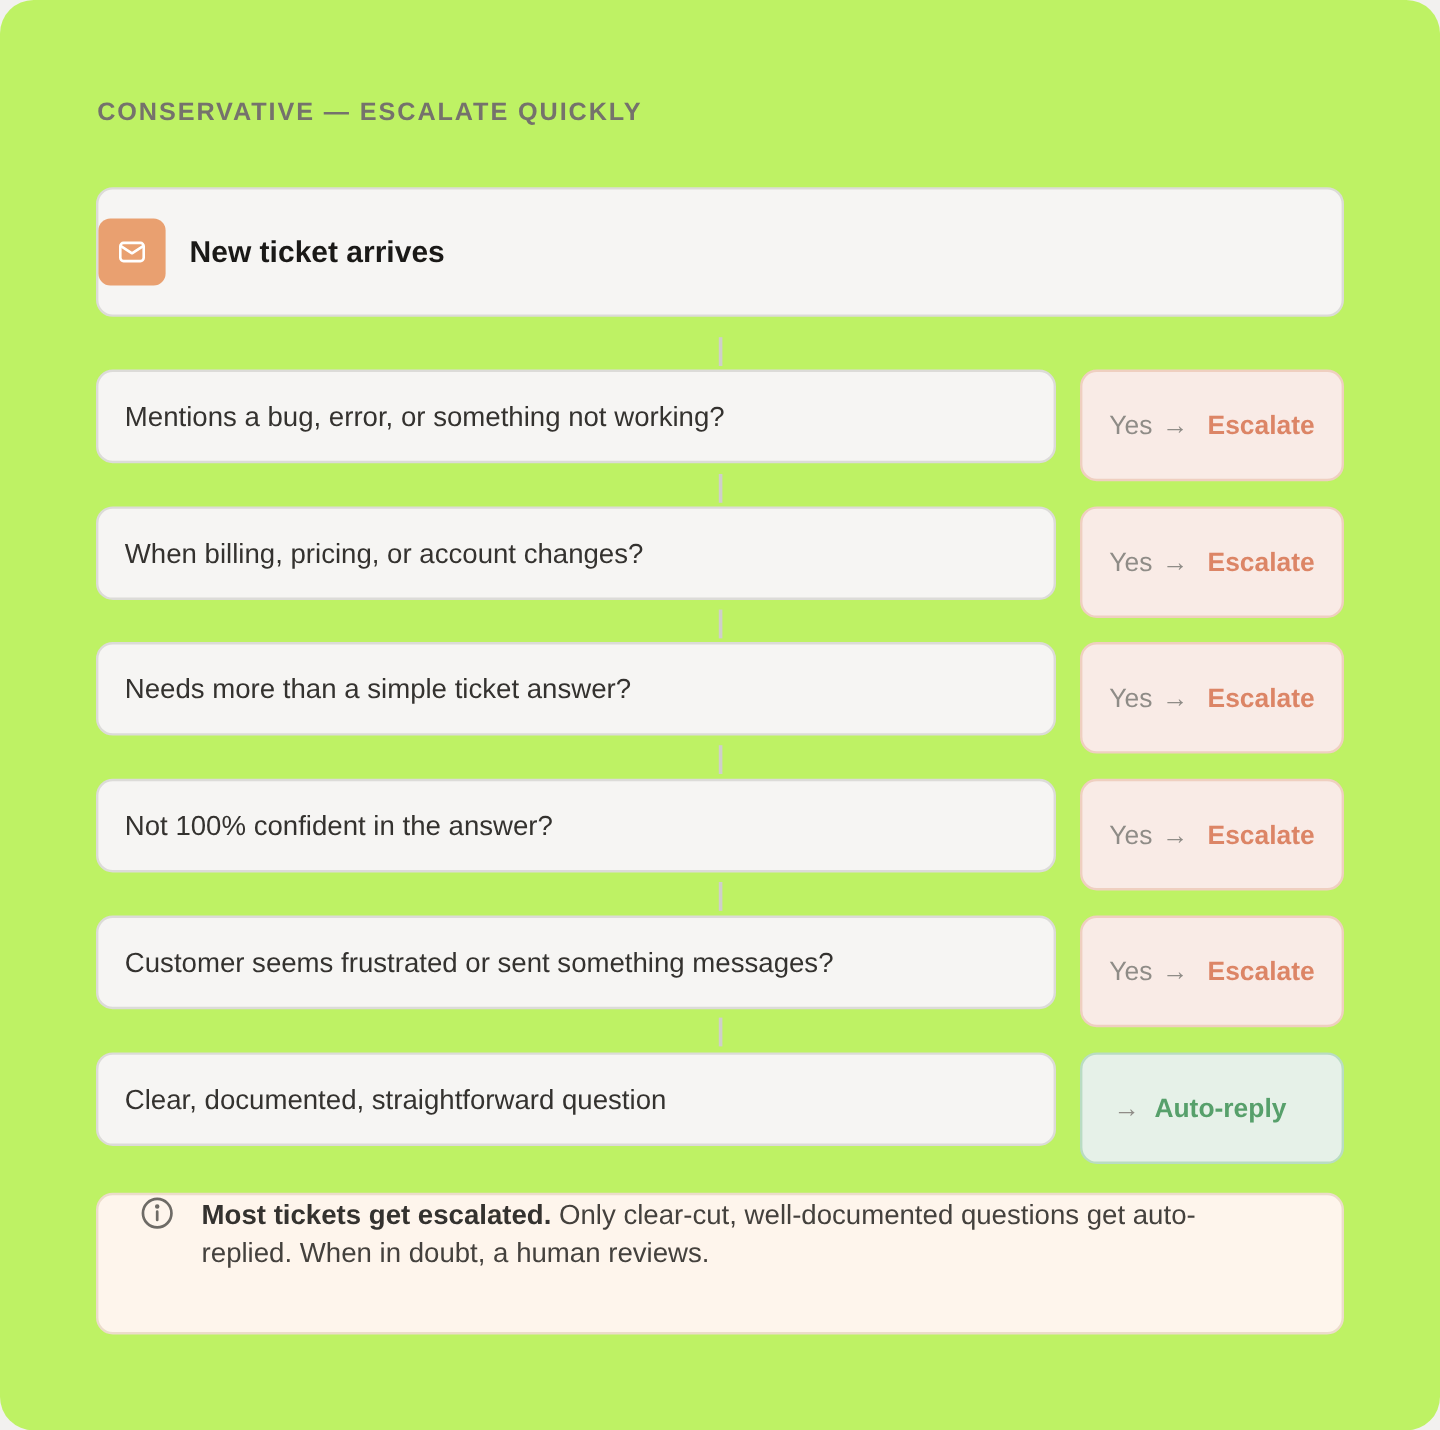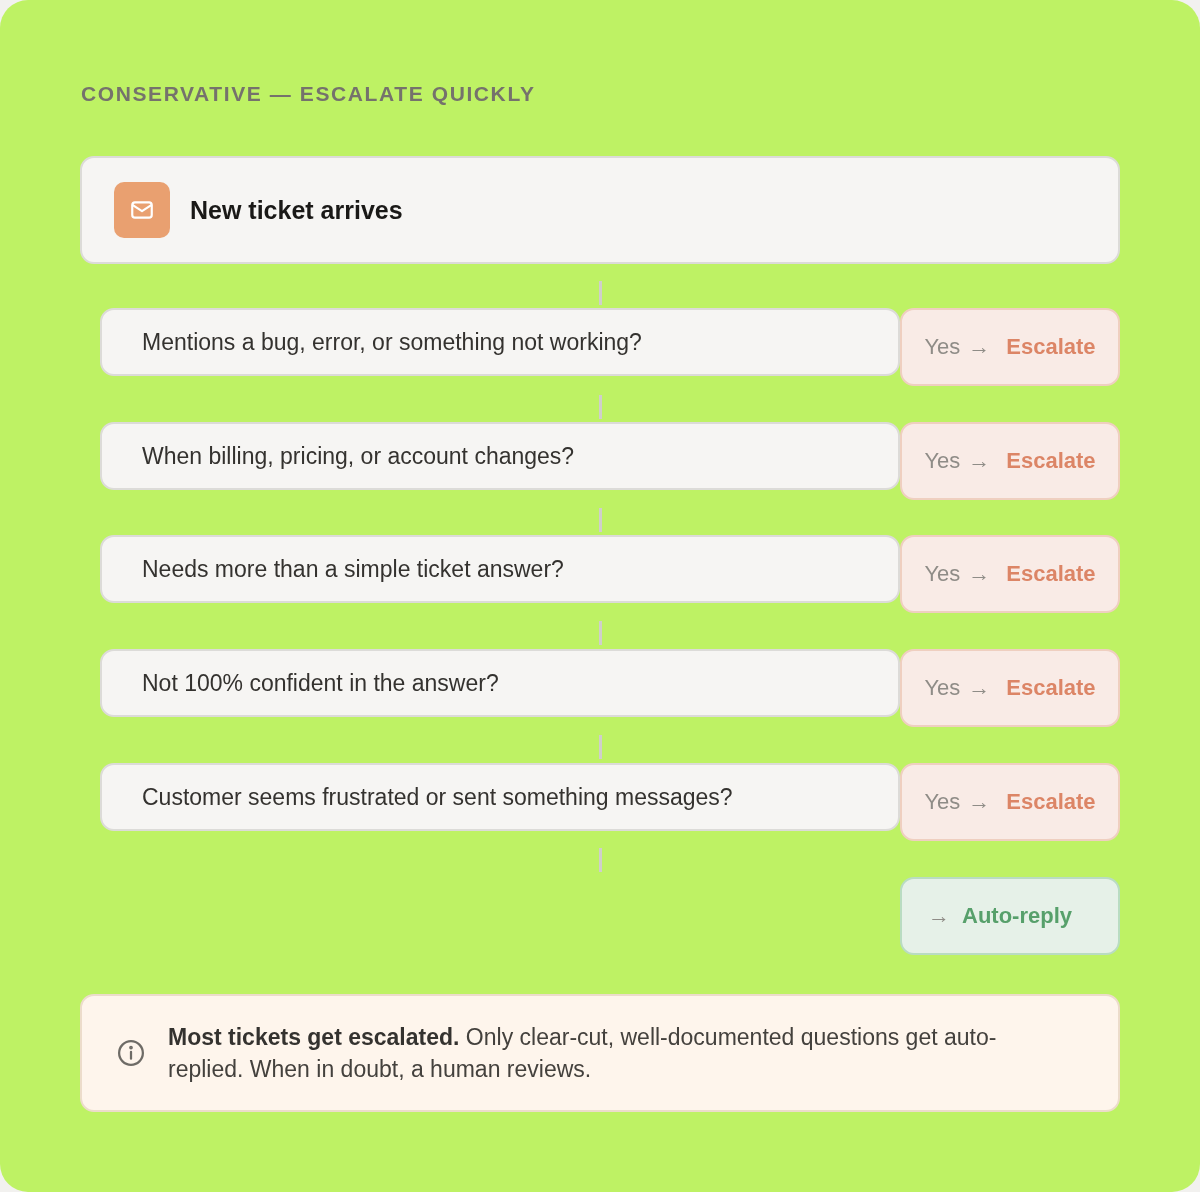--- a/index.html
+++ b/index.html
@@ -10,54 +10,54 @@
       background: #bef264; border-radius: 28px;
     }
     .heading {
       position: absolute; left: 81px; top: 82px;
       font-size: 21px; font-weight: 700; letter-spacing: 1.6px;
       color: #75726c; line-height: 24px; text-transform: uppercase;
     }
     .start-box {
       position: absolute; left: 80px; top: 156px; width: 1040px; height: 108px;
       background: #f6f5f3; border: 2px solid #dcdbd8; border-radius: 14px;
-      display: flex; align-items: center; padding-left: 32px;
+      display: flex; align-items: center; 
     }
     .start-icon {
       width: 56px; height: 56px; border-radius: 10px; background: #e9a070;
       display: flex; align-items: center; justify-content: center; flex: none;
     }
     .start-label {
       margin-left: 20px; font-size: 25px; font-weight: 700; color: #1a1917;
     }
     .connector {
       position: absolute; left: 599px; width: 3px; height: 24px; background: #cfcecb;
     }
     .row-q {
-      position: absolute; left: 80px; width: 800px; height: 68px;
+      position: absolute; left: 80px; width: 800px; height: 78px;
       background: #f6f5f3; border: 2px solid #dcdbd8; border-radius: 14px;
-      display: flex; align-items: center; padding-left: 40px;
-      font-size: 23px; color: #34322f; margin-left: 20px;
+      display: flex; align-items: center; padding-left: 22px;
+      font-size: 23px; color: #34322f;
     }
     .pill {
-      position: absolute; left: 900px; width: 220px; height: 78px;
+      position: absolute; left: 900px; width: 220px; height: 93px;
       border-radius: 14px; display: flex; align-items: center; justify-content: center;
       font-size: 22px;
     }
     .pill.escalate { background: #f9ebe6; border: 2px solid #efcfc0; }
     .pill.auto { background: #e6f1e8; border: 2px solid #b9dcc2; justify-content: flex-start; padding-left: 26px; }
     .pill .yes { color: #8f8c87; }
     .pill .arrow { color: #8f8c87; margin: 0 10px 0 8px; }
     .pill.auto .arrow { margin: 0 12px 0 0; }
     .pill .outcome-esc { color: #dc8566; font-weight: 700; margin-left: 6px; }
     .pill .outcome-auto { color: #57a06b; font-weight: 700; text-align: center; }
     .note {
       position: absolute; left: 80px; top: 994px; width: 1040px; height: 118px;
       background: #fef5ec; border: 2px solid #ecdccb; border-radius: 14px;
-      display: flex; align-items: center; padding-left: 34px; padding-right: 57px;
+      display: flex; align-items: flex-start; padding-left: 34px; padding-right: 57px;
     }
     .note-icon { flex: none; width: 30px; height: 30px; margin-right: 22px; }
     .note-text { font-size: 23px; line-height: 32px; color: #44413d; }
     .note-text b { color: #34322f; font-weight: 700; }
   </style>
 </head>
 <body>
 
 <div class="card">
   <div class="heading">CONSERVATIVE — ESCALATE QUICKLY</div>
@@ -107,20 +107,21 @@
     <span class="outcome-esc">Escalate</span>
   </div>
 
   <div class="row-q" style="top:763px">Customer seems frustrated or sent something messages?</div>
   <div class="pill escalate" style="top:763px">
     <span class="yes">Yes</span>
     <span class="arrow">→</span>
     <span class="outcome-esc">Escalate</span>
   </div>
 
+  <div class="row-q" style="top:877px">Clear, documented, straightforward question</div>
   <div class="pill auto" style="top:877px">
     <span class="arrow">→</span>
     <span class="outcome-auto">Auto-reply</span>
   </div>
 
   <div class="note">
     <span class="note-icon">
       <svg width="30" height="30" viewBox="0 0 24 24" fill="none" stroke="#6e6b66" stroke-width="1.8" stroke-linecap="round">
         <circle cx="12" cy="12" r="9.5"></circle>
         <line x1="12" y1="11" x2="12" y2="16.5"></line>

